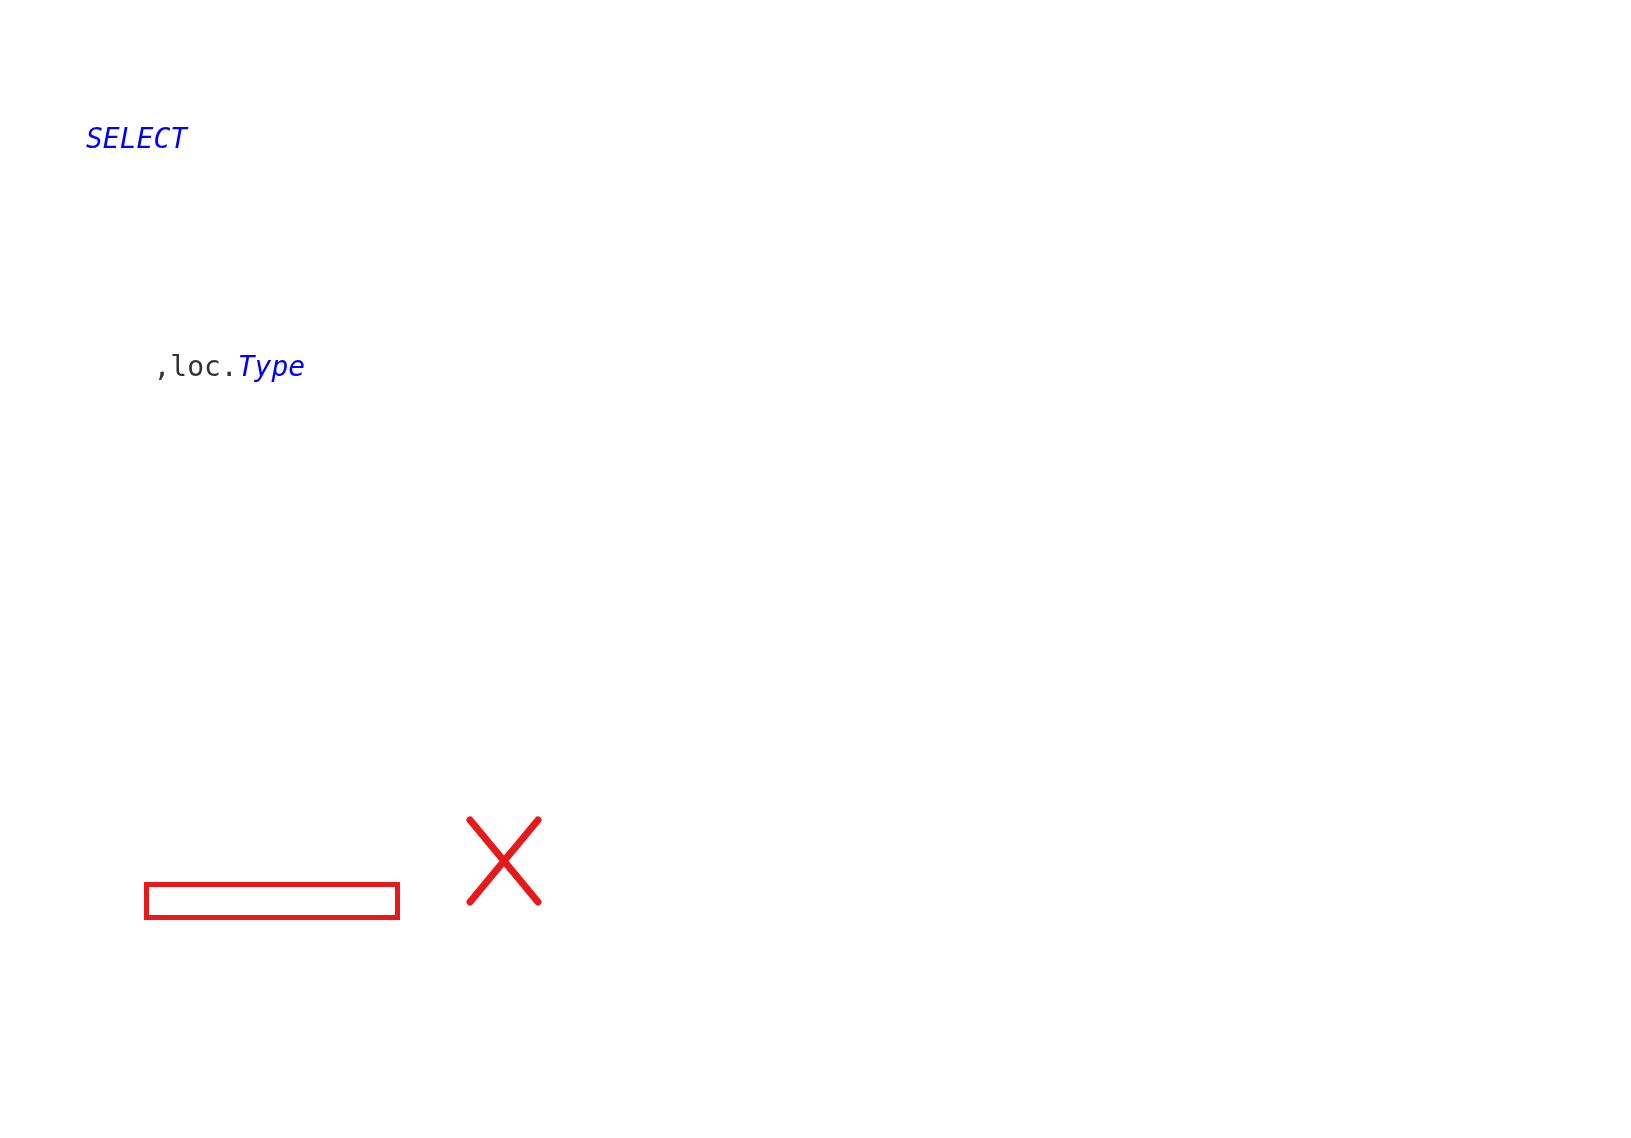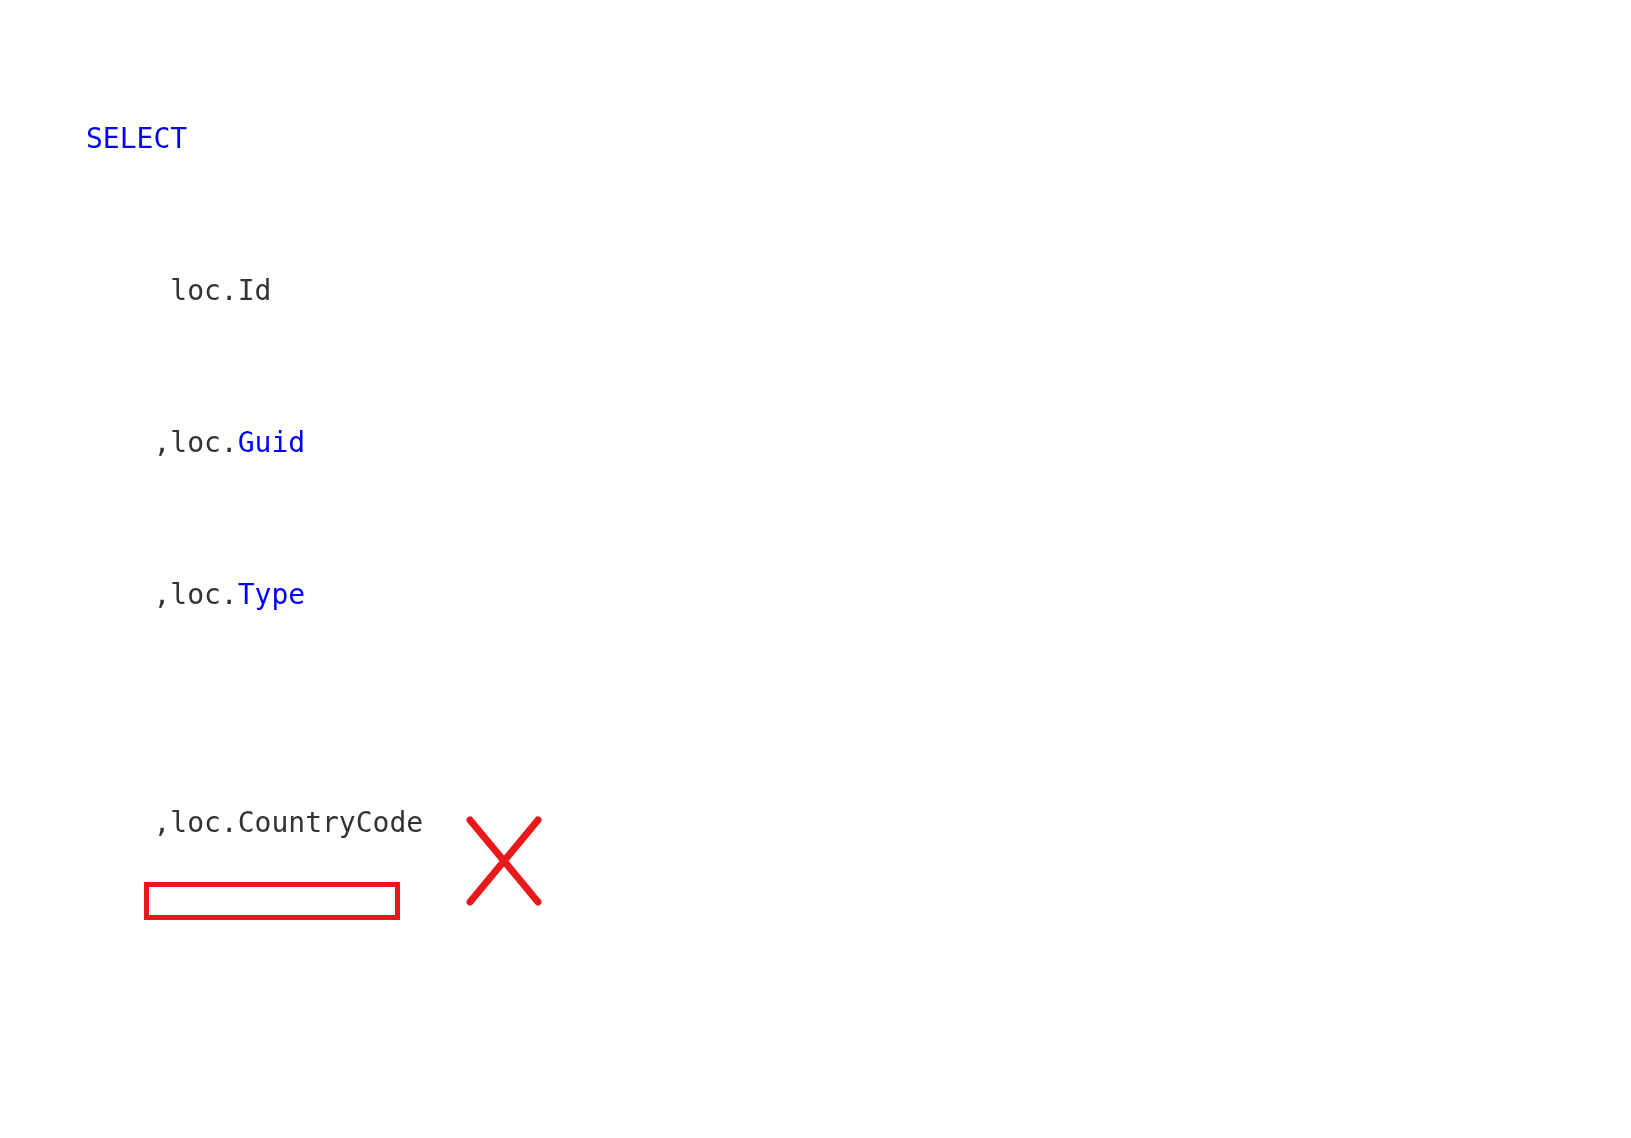--- a/index.html
+++ b/index.html
@@ -35,21 +35,21 @@
     color: #333333;
     letter-spacing: 0px;
   }
 
   .line {
     height: 38px;
     white-space: pre;
   }
 
   
-  .kw       { color: #0000ff; }      
+  .kw       { color: #0000ff; font-style: italic; }      
   .plain    { color: #333333; }
 
   
   #highlight-box {
     position: absolute;
     left: 144px;
     top: 882px;
     width: 256px;
     height: 38px;
     border: 5px solid #e8191b;
@@ -70,29 +70,26 @@
 </style>
 </head>
 <body>
 
 <div id="code-surface">
 
   <div id="code-block">
 
     <div class="line"><span class="kw">SELECT</span></div>
 
-    <div class="line"><span class="plain">     </span><span class="plain">loc.Id</span></div>
 
-    <div class="line"><span class="plain">    </span><span class="plain">,</span><span class="plain">loc.</span><span class="kw">Guid</span></div>
 
     <div class="line"><span class="plain">    </span><span class="plain">,</span><span class="plain">loc.</span><span class="kw">Type</span></div>
 
 
 
-    <div class="line"><span class="plain">    </span><span class="plain">,</span><span class="plain">loc.CountryCode</span></div>
 
     
 
     
 
     
 
     
 
     

